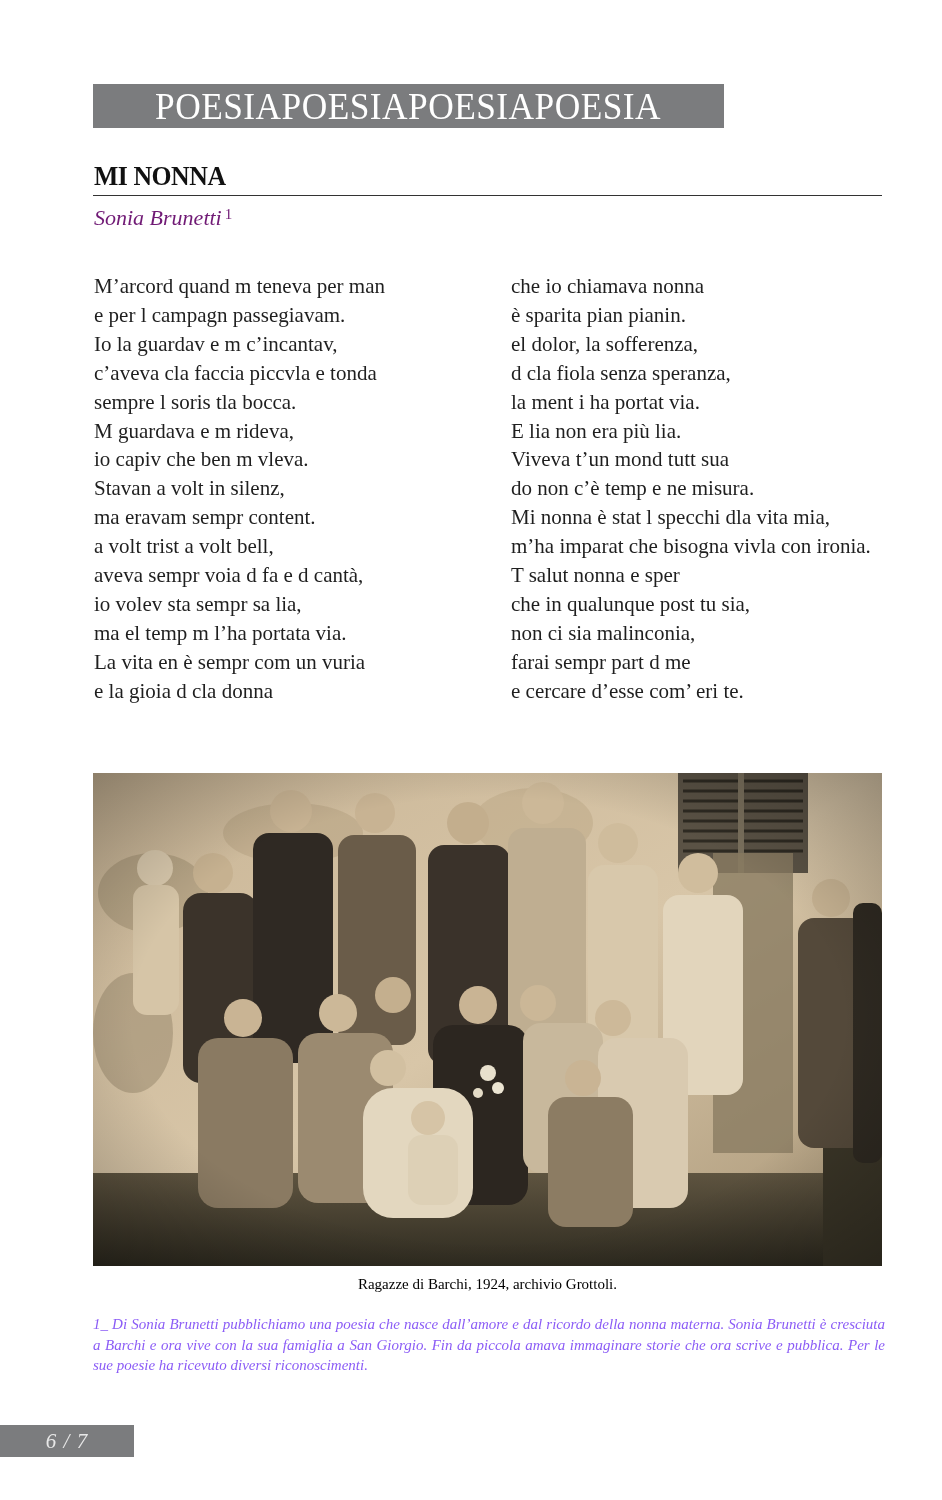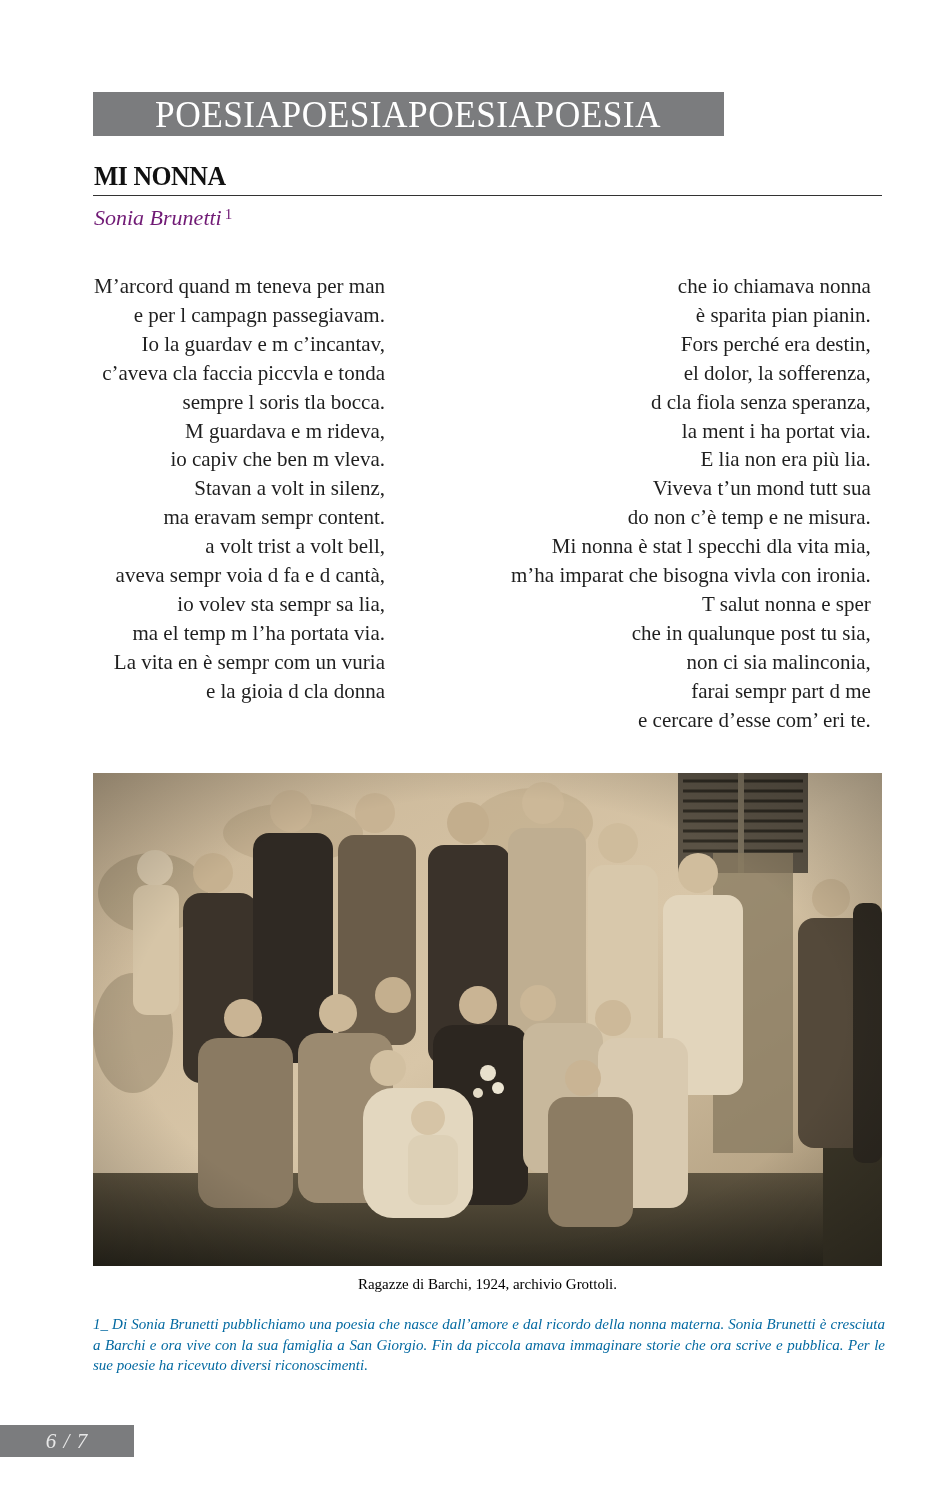--- a/index.html
+++ b/index.html
@@ -18,21 +18,20 @@
     .section-banner {
       position: absolute;
       left: 93px;
       top: 84px;
       width: 631px;
       height: 44px;
       background: #7b7c7e;
       display: flex;
       align-items: center;
       justify-content: center;
-      margin-top: 8px;
     }
     .section-banner span {
       color: #ffffff;
       font-family: "Liberation Serif", "DejaVu Serif", serif;
       font-size: 38px;
       letter-spacing: 0.5px;
       line-height: 1;
       transform: scaleX(0.93);
       white-space: nowrap;
     }
@@ -73,21 +72,21 @@
     }
     .poem-col {
       position: absolute;
       top: 272px;
       font-size: 21px;
       line-height: 28.9px;
       color: #1f1f1f;
     }
     .poem-col.left { left: 94px; }
     .poem-col.right { left: 511px; }
-    .poem-col div { white-space: nowrap; text-align: right; }
+    .poem-col div { white-space: nowrap; }
     .photo {
       position: absolute;
       left: 93px;
       top: 773px;
       width: 789px;
       height: 493px;
       overflow: hidden;
       background: #b9a88c;
     }
     .photo svg { display: block; }
@@ -101,21 +100,21 @@
       color: #000000;
     }
     .footnote {
       position: absolute;
       left: 93px;
       top: 1314px;
       width: 792px;
       font-size: 15px;
       font-style: italic;
       line-height: 20.5px;
-      color: #0369a1;
+      color: #8b5cf6;
       text-align: justify;
     }
     .page-badge {
       position: absolute;
       left: 0;
       top: 1425px;
       width: 134px;
       height: 32px;
       background: #7b7c7e;
       display: flex;
@@ -158,21 +157,20 @@
   <div>aveva sempr voia d fa e d cantà,</div>
   <div>io volev sta sempr sa lia,</div>
   <div>ma el temp m l’ha portata via.</div>
   <div>La vita en è sempr com un vuria</div>
   <div>e la gioia d cla donna</div>
 </div>
 
 <div class="poem-col right">
   <div>che io chiamava nonna</div>
   <div>è sparita pian pianin.</div>
-  <div>Fors perché era destin,</div>
   <div>el dolor, la sofferenza,</div>
   <div>d cla fiola senza speranza,</div>
   <div>la ment i ha portat via.</div>
   <div>E lia non era più lia.</div>
   <div>Viveva t’un mond tutt sua</div>
   <div>do non c’è temp e ne misura.</div>
   <div>Mi nonna è stat l specchi dla vita mia,</div>
   <div>m’ha imparat che bisogna vivla con ironia.</div>
   <div>T salut nonna e sper</div>
   <div>che in qualunque post tu sia,</div>

